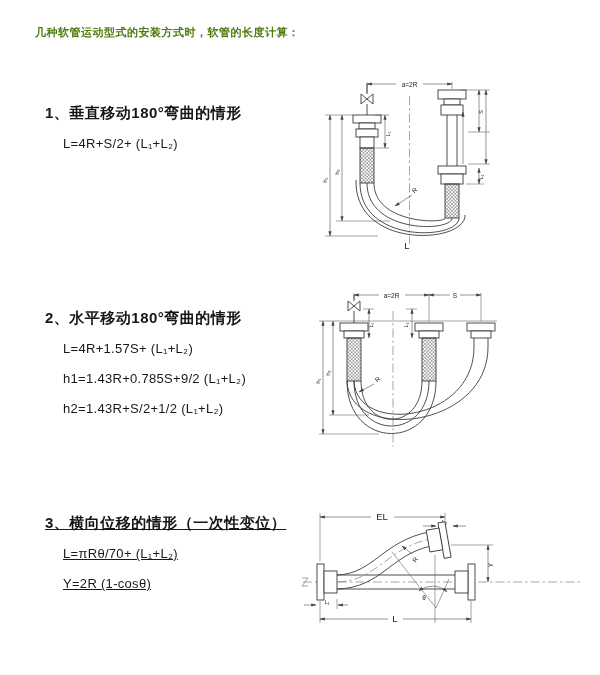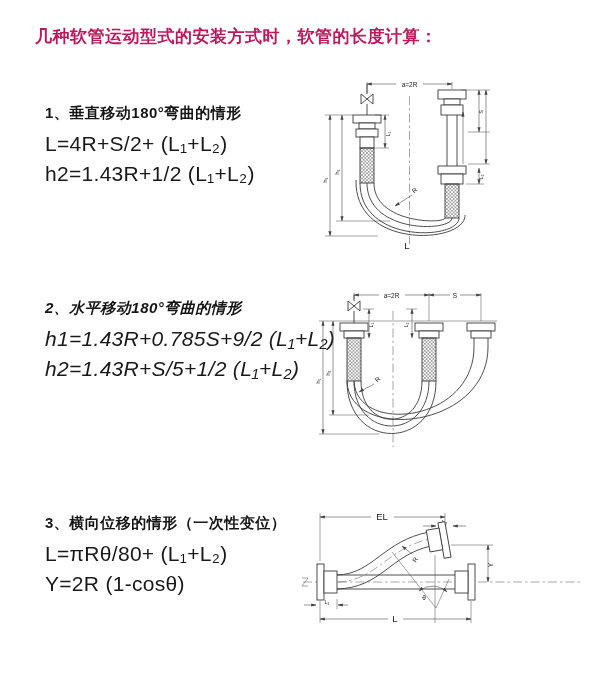--- a/index.html
+++ b/index.html
@@ -4,26 +4,26 @@
 <style>
   html,body{margin:0;padding:0;}
   body{
     width:600px;height:675px;background:#ffffff;
     font-family:"Liberation Sans","DejaVu Sans",sans-serif;
     color:#1b1b1b;-webkit-font-smoothing:antialiased;
   }
   .page{position:relative;width:600px;height:675px;background:#fff;overflow:hidden;}
   .title{
     position:absolute;left:35px;top:25px;
-    font-size:17px;font-weight:700;letter-spacing:.5px;color:#be185d;
+    font-size:11px;font-weight:700;letter-spacing:.5px;color:#4d7c0f;
   }
   .sec{position:absolute;left:45px;}
-  .sec-1{top:104px;} .sec-2{top:299px;font-style:italic;} .sec-3{top:514px;}
+  .sec-1{top:104px;} .sec-2{top:309px;} .sec-3{top:514px;text-decoration:underline;}
   .heading{font-size:15px;font-weight:700;letter-spacing:.5px;color:#161616;margin-bottom:6px;}
-  .formula{font-size:21px;line-height:30px;color:#191919;letter-spacing:.3px;}
+  .formula{font-size:13px;line-height:30px;margin-left:18px;color:#191919;letter-spacing:.3px;}
   .diagram{position:absolute;}
   .d1{left:316px;top:68px;}
   .d2{left:311px;top:281px;}
   .d3{left:295px;top:495px;}
   svg{display:block;}
   svg .dl{stroke:#3b3b3b;stroke-width:.9;fill:none;}
   svg .fit{stroke:#3b3b3b;stroke-width:.9;fill:#ffffff;}
   svg .dim{stroke:#4f4f4f;stroke-width:.6;fill:none;}
   svg .ext{stroke:#5a5a5a;stroke-width:.55;fill:none;}
   svg .cl{stroke:#6b6b6b;stroke-width:.6;fill:none;stroke-dasharray:9 3 2.5 3;}
@@ -36,21 +36,20 @@
 </head>
 <body>
 
 <div class="page">
 
   <div class="title">几种软管运动型式的安装方式时，软管的长度计算：</div>
 
   <div class="sec sec-1">
     <div class="heading">1、垂直移动180°弯曲的情形</div>
     <div class="formula">L=4R+S/2+ (L₁+L₂)</div>
-    <div class="formula">h2=1.43R+1/2 (L₁+L₂)</div>
   </div>
 
   <div class="diagram d1">
     <svg width="185" height="192" viewBox="0 0 185 192">
       <defs>
         <marker id="a1" viewBox="0 0 10 8" refX="9.2" refY="4" markerWidth="9" markerHeight="7" orient="auto-start-reverse">
           <path d="M0,1 L10,4 L0,7 z" fill="#444"></path>
         </marker>
         <pattern id="h1p" width="3.4" height="3.4" patternUnits="userSpaceOnUse">
           <path d="M0,3.4 L3.4,0 M0,0 L3.4,3.4" stroke="#5a5a5a" stroke-width="0.5"></path>
@@ -148,22 +147,23 @@
         <line class="dim" x1="96" y1="127" x2="79" y2="138" marker-end="url(#a1)"></line>
         <text class="lbl" x="100" y="124" transform="rotate(-40 100 124)" text-anchor="middle">R</text>
       </g>
 
       <text class="lbl-big" x="91" y="181" text-anchor="middle">L</text>
     </svg>
   </div>
 
   <div class="sec sec-2">
     <div class="heading">2、水平移动180°弯曲的情形</div>
+    <div class="formula">L=4R+1.57S+ (L₁+L₂)</div>
     <div class="formula">h1=1.43R+0.785S+9/2 (L₁+L₂)</div>
-    <div class="formula">h2=1.43R+S/5+1/2 (L₁+L₂)</div>
+    <div class="formula">h2=1.43R+S/2+1/2 (L₁+L₂)</div>
   </div>
 
   <div class="diagram d2">
     <svg width="192" height="178" viewBox="0 0 192 178">
       <defs>
         <marker id="a2" viewBox="0 0 10 8" refX="9.2" refY="4" markerWidth="9" markerHeight="7" orient="auto-start-reverse">
           <path d="M0,1 L10,4 L0,7 z" fill="#444"></path>
         </marker>
         <pattern id="h2p" width="3.4" height="3.4" patternUnits="userSpaceOnUse">
           <path d="M0,3.4 L3.4,0 M0,0 L3.4,3.4" stroke="#5a5a5a" stroke-width="0.5"></path>
@@ -250,21 +250,21 @@
 
       <g>
         <line class="dim" x1="63" y1="103" x2="48" y2="111" marker-end="url(#a2)"></line>
         <text class="lbl" x="68" y="100" transform="rotate(-40 68 100)" text-anchor="middle">R</text>
       </g>
     </svg>
   </div>
 
   <div class="sec sec-3">
     <div class="heading">3、横向位移的情形（一次性变位）</div>
-    <div class="formula">L=πRθ/80+ (L₁+L₂)</div>
+    <div class="formula">L=πRθ/70+ (L₁+L₂)</div>
     <div class="formula">Y=2R (1-cosθ)</div>
   </div>
 
   <div class="diagram d3">
     <svg width="292" height="150" viewBox="0 0 292 150">
       <defs>
         <marker id="a3" viewBox="0 0 10 8" refX="9.2" refY="4" markerWidth="9" markerHeight="7" orient="auto-start-reverse">
           <path d="M0,1 L10,4 L0,7 z" fill="#444"></path>
         </marker>
       </defs>

